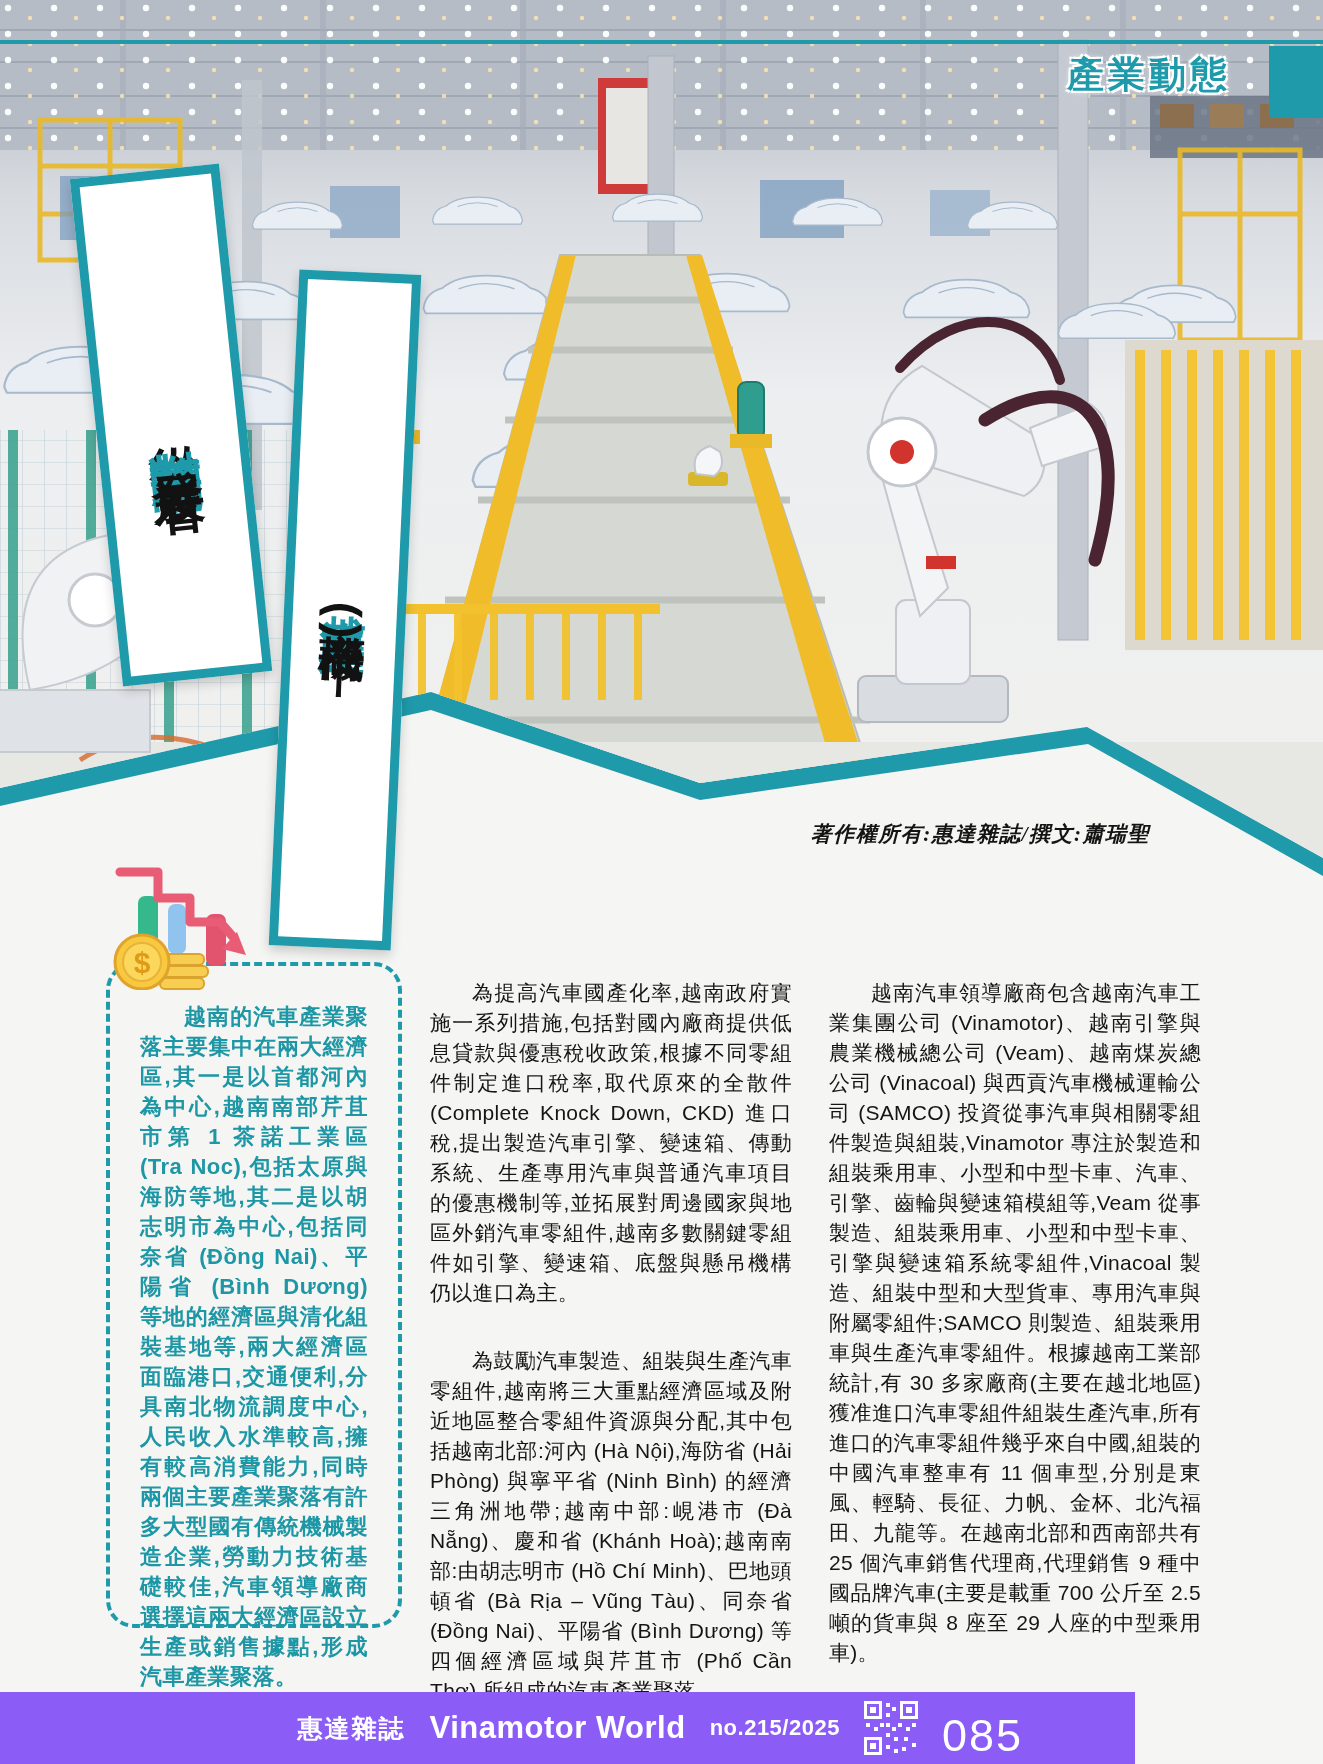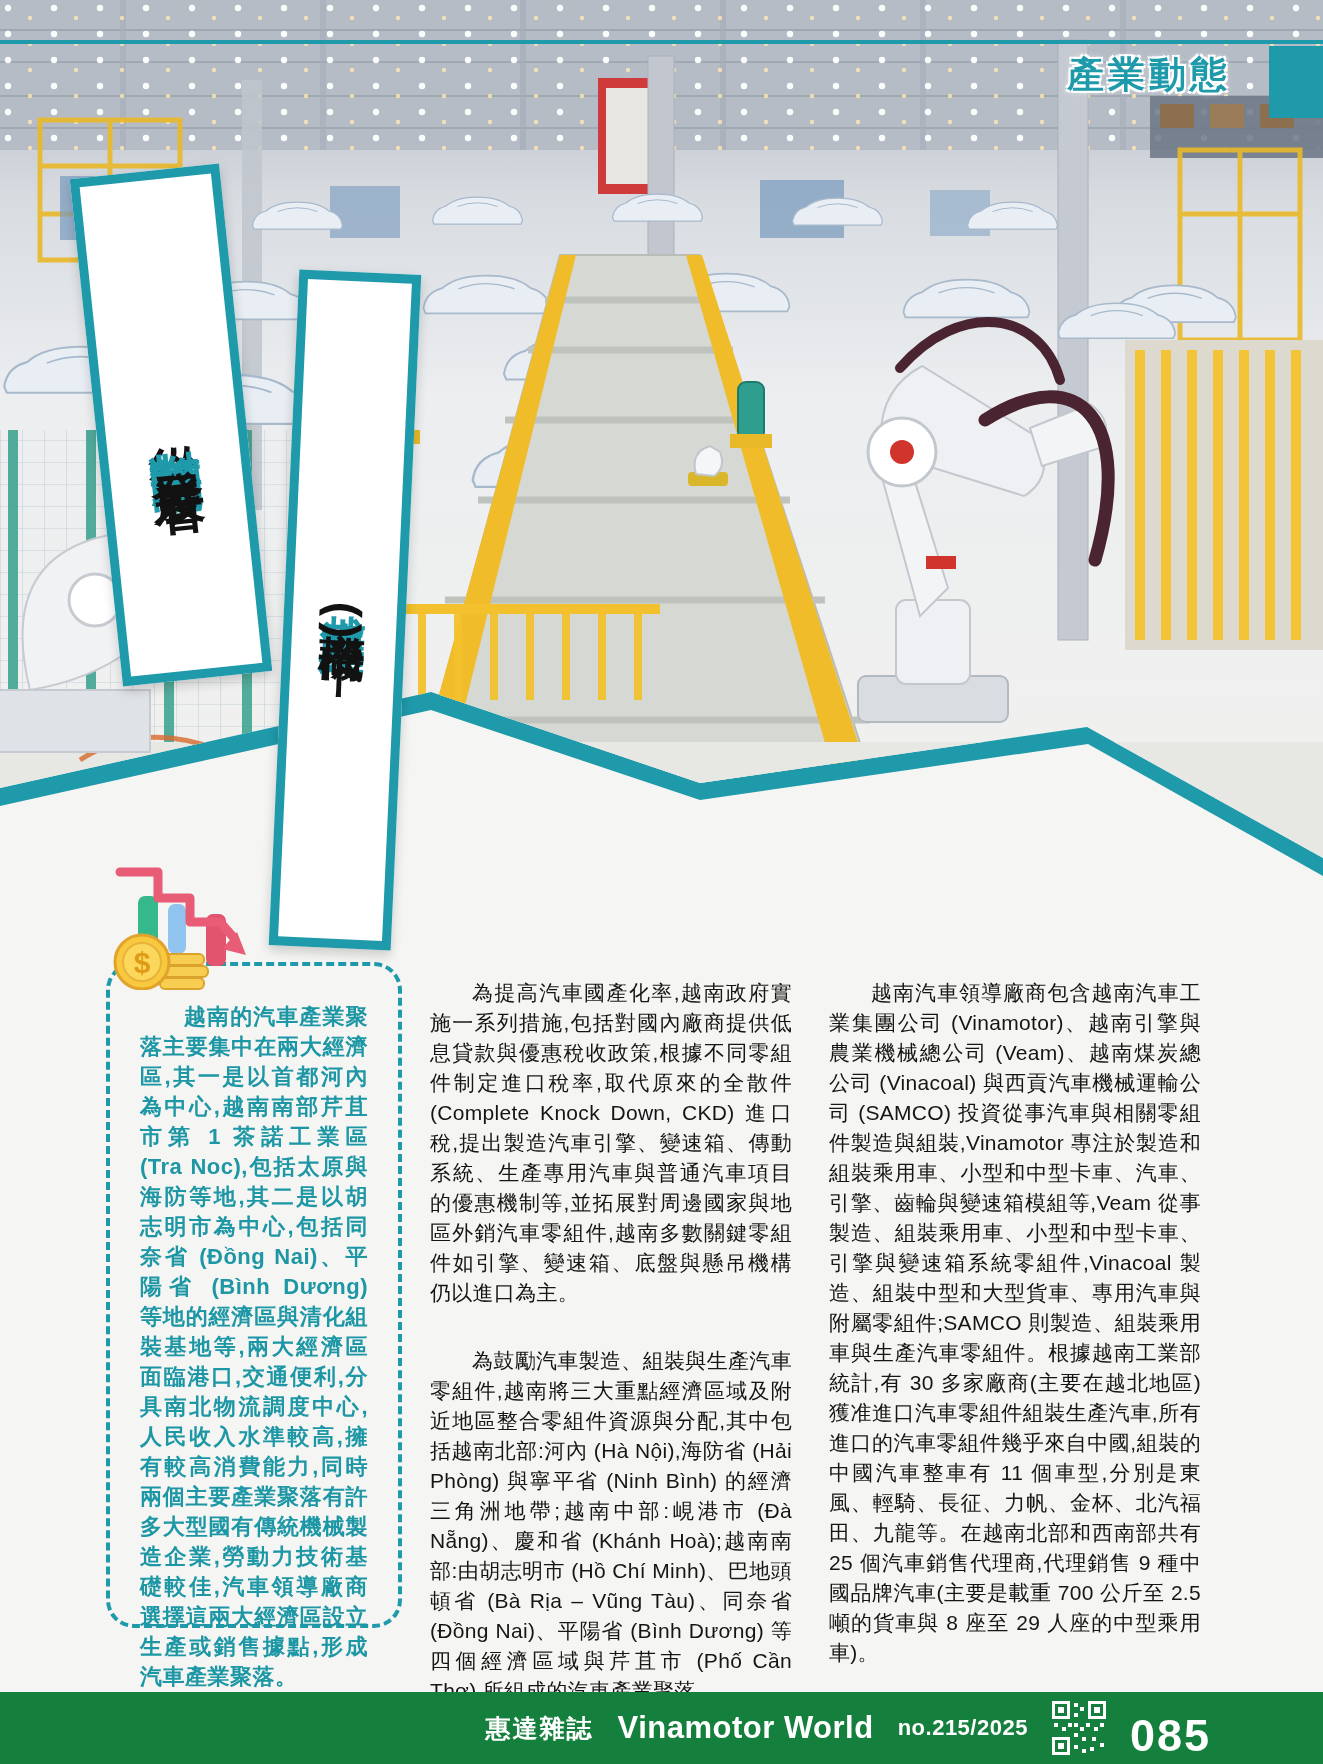--- a/index.html
+++ b/index.html
@@ -68,28 +68,28 @@
   .col{position:absolute;top:978px;z-index:5;}
   .col p{
     margin:0;color:#151515;font-size:21px;line-height:30px;
     text-align:justify;text-indent:2em;letter-spacing:.3px;
   }
   .col p + p{margin-top:38px;}
   .col1{left:430px;width:362px;}
   .col2{left:815px;width:372px;margin-left:14px;}
   
   .footer{
-    position:absolute;left:0;bottom:0;width:1323px;height:72px;background:#15803d;z-index:8;
+    position:absolute;left:0;bottom:0;width:1135px;height:72px;background:#8b5cf6;z-index:8;
     display:flex;align-items:center;justify-content:flex-end;
     padding-right:112px;box-sizing:border-box;gap:24px;color:#fff;
   }
   .f-zh{font-size:25px;font-weight:700;letter-spacing:2px;}
   .f-en{font-size:31px;font-weight:700;letter-spacing:.5px;}
   .f-issue{font-size:22px;font-weight:700;letter-spacing:.5px;}
-  .f-page{font-size:45px;font-weight:700;letter-spacing:2px;margin-top:16px;}
+  .f-page{font-size:45px;font-weight:400;letter-spacing:2px;margin-top:16px;}
   .f-qr{width:54px;height:54px;}
 </style>
 </head>
 <body>
 
 <div class="page">
 
   <div class="photo-border"></div>
 
   <div class="photo">
@@ -247,20 +247,21 @@
   <div class="badge-label">產業動態</div>
   <div class="badge-square"></div>
 
   <div class="title-box title-box1">
     <div class="vtxt"><span class="ink">從</span><span class="teal">對等關稅</span><span class="ink">發展看</span></div>
   </div>
   <div class="title-box title-box2">
     <div class="vtxt"><span class="teal">越南汽車產業</span><span class="ink">商機(下)</span></div>
   </div>
 
+  <div class="credit">著作權所有:惠達雜誌/撰文:蕭瑞聖</div>
 
 
   <svg class="side-icon" viewBox="0 0 170 132">
     <rect x="30" y="38" width="20" height="58" rx="7" fill="#35b98c"></rect>
     <rect x="60" y="46" width="18" height="50" rx="7" fill="#90c4ee"></rect>
     <rect x="98" y="56" width="20" height="52" rx="7" fill="#e2536e"></rect>
     <path d="M12 14 H50 V40 H82 V64 H112 L126 80" fill="none" stroke="#e85c75" stroke-width="9" stroke-linecap="round" stroke-linejoin="round"></path>
     <polygon points="138,97 114,91 129,74" fill="#e85c75"></polygon>
     <g fill="#f7cd52" stroke="#daa32c" stroke-width="2">
       <rect x="52" y="96" width="44" height="11" rx="5"></rect>

